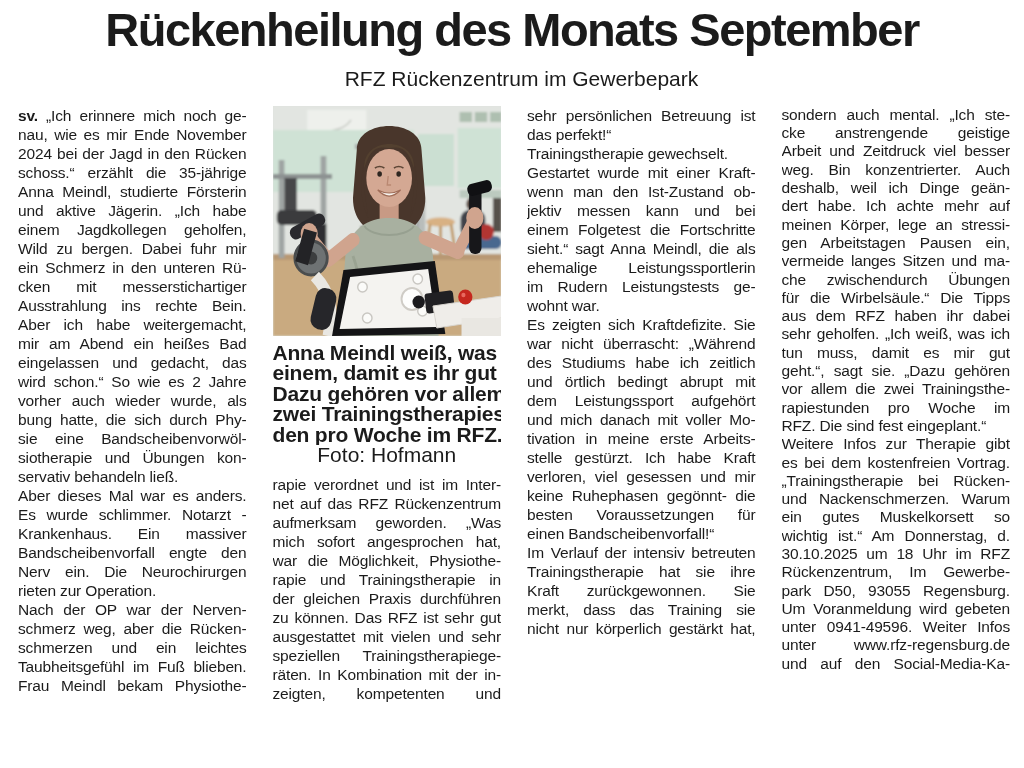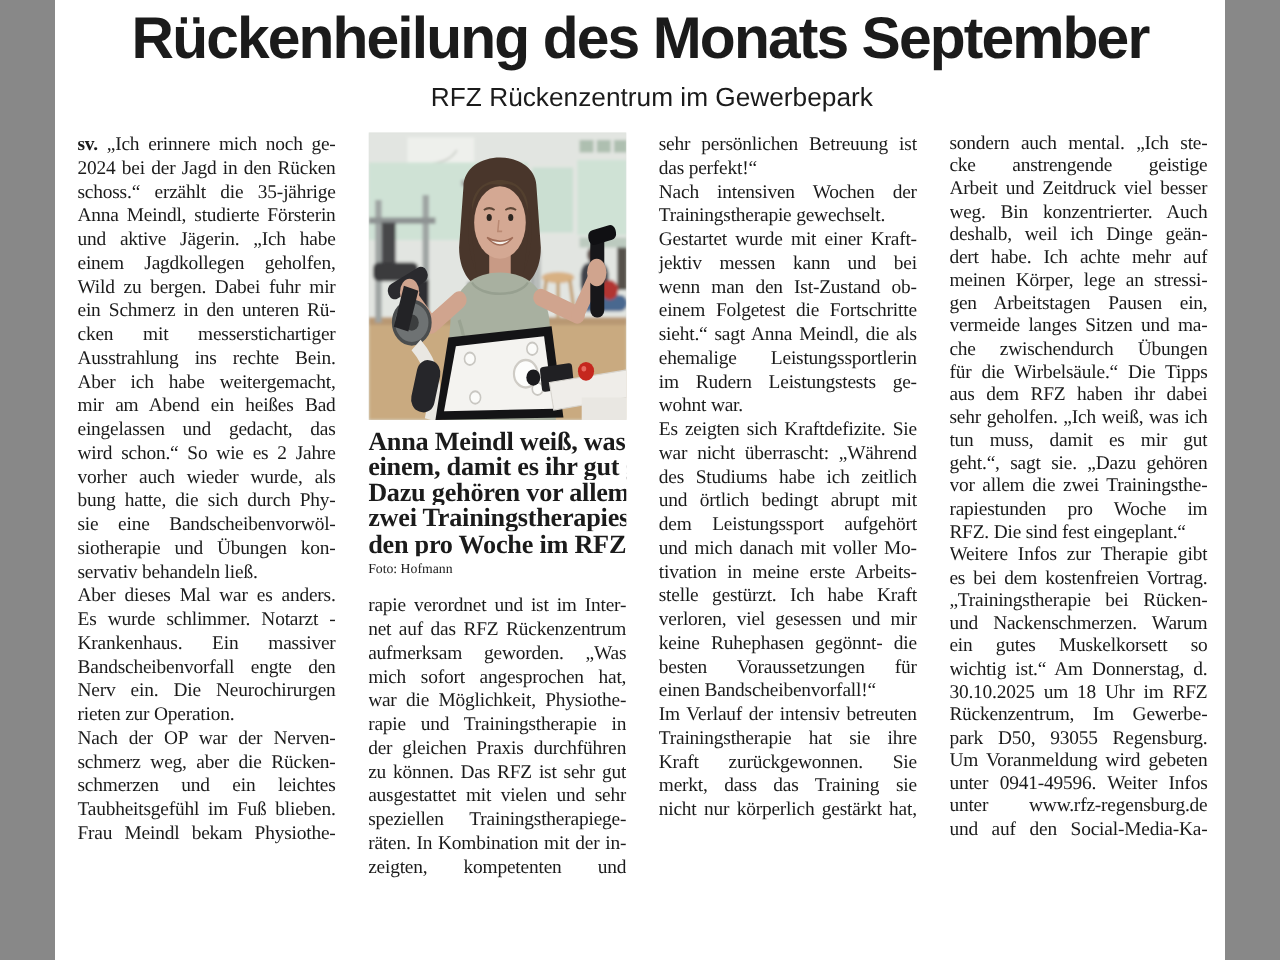--- a/index.html
+++ b/index.html
@@ -1,63 +1,64 @@
 <!DOCTYPE html>
 <html lang="de"><head>
 <meta charset="utf-8">
 <style>
   html,body{margin:0;padding:0;background:#888;}
   .page{
-    position:relative;width:936px;height:768px;background:#ffffff;
+    position:relative;width:1024px;height:768px;background:#ffffff;
     font-family:"Liberation Sans","DejaVu Sans",sans-serif;color:#1b1b1b;
     overflow:hidden;margin:0 auto;
   }
   .headline{
     margin:6px 10px 0 10px;text-align:center;font-weight:700;
     font-size:47px;letter-spacing:-1.5px;line-height:1.04;white-space:nowrap;
   }
   .subheadline{
     margin-top:12px;text-align:center;font-size:21px;font-weight:400;letter-spacing:0;padding-left:19px;
   }
   .cols{
-    display:flex;gap:26px;padding:0 14px 0 18px;margin-top:15px;align-items:flex-start;font-family:Liberation Serif, serif;
+    display:flex;gap:26px;padding:0 14px 0 18px;margin-top:15px;align-items:flex-start;
   }
   .col{flex:1;min-width:0;}
   
   .tl{
     font-size:15.5px;line-height:19px;height:19px;letter-spacing:-0.15px;
     text-align:justify;text-align-last:justify;white-space:nowrap;overflow:hidden;
   }
   .tl.end{text-align-last:left;}
   .col.tight .tl{line-height:18.3px;height:18.3px;}
   .tl b{font-weight:700;}
   
   .photo{display:block;width:100%;height:230px;background:#dfe3de;}
   
   .caption{margin-top:7px;}
   .caption .tl{
     font-weight:700;font-size:21px;line-height:20.5px;height:20.5px;letter-spacing:-0.2px;
   }
   .credit{
-    font-size:11px;line-height:20.5px;height:20.5px;text-align:left;font-weight:400;
+    font-size:21px;line-height:20.5px;height:20.5px;text-align:center;font-weight:400;
   }
   .col2-body{margin-top:9px;}
 </style>
 </head>
 <body>
 
 <div class="page">
 
   <h1 class="headline">Rückenheilung des Monats September</h1>
   <div class="subheadline">RFZ Rückenzentrum im Gewerbepark</div>
 
   <div class="cols">
 
     <div class="col">
         <div class="tl"><b>sv.</b> „Ich erinnere mich noch ge-</div>
+        <div class="tl">nau, wie es mir Ende November</div>
         <div class="tl">2024 bei der Jagd in den Rücken</div>
         <div class="tl">schoss.“ erzählt die 35-jährige</div>
         <div class="tl">Anna Meindl, studierte Försterin</div>
         <div class="tl">und aktive Jägerin. „Ich habe</div>
         <div class="tl">einem Jagdkollegen geholfen,</div>
         <div class="tl">Wild zu bergen. Dabei fuhr mir</div>
         <div class="tl">ein Schmerz in den unteren Rü-</div>
         <div class="tl">cken mit messerstichartiger</div>
         <div class="tl">Ausstrahlung ins rechte Bein.</div>
         <div class="tl">Aber ich habe weitergemacht,</div>
@@ -214,25 +215,24 @@
           <div class="tl">ausgestattet mit vielen und sehr</div>
           <div class="tl">speziellen Trainingstherapiege-</div>
           <div class="tl">räten. In Kombination mit der in-</div>
           <div class="tl">zeigten, kompetenten und</div>
         </div>
     </div>
 
     <div class="col">
         <div class="tl">sehr persönlichen Betreuung ist</div>
         <div class="tl end">das perfekt!“</div>
-        <div class="tl">Nach intensiven Wochen der</div>
         <div class="tl end">Trainingstherapie gewechselt.</div>
         <div class="tl">Gestartet wurde mit einer Kraft-</div>
+        <div class="tl">wenn man den Ist-Zustand ob-</div>
         <div class="tl">jektiv messen kann und bei</div>
-        <div class="tl">wenn man den Ist-Zustand ob-</div>
         <div class="tl">einem Folgetest die Fortschritte</div>
         <div class="tl">sieht.“ sagt Anna Meindl, die als</div>
         <div class="tl">ehemalige Leistungssportlerin</div>
         <div class="tl">im Rudern Leistungstests ge-</div>
         <div class="tl end">wohnt war.</div>
         <div class="tl">Es zeigten sich Kraftdefizite. Sie</div>
         <div class="tl">war nicht überrascht: „Während</div>
         <div class="tl">des Studiums habe ich zeitlich</div>
         <div class="tl">und örtlich bedingt abrupt mit</div>
         <div class="tl">dem Leistungssport aufgehört</div>

